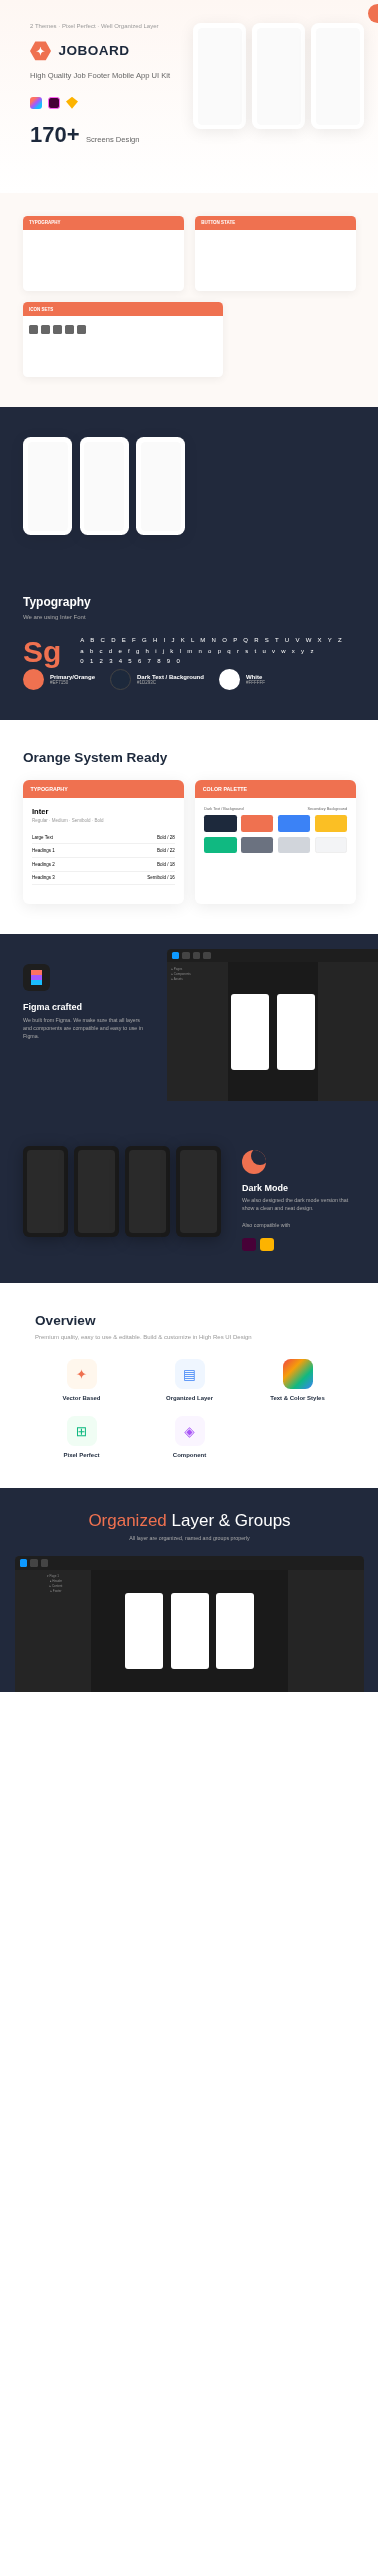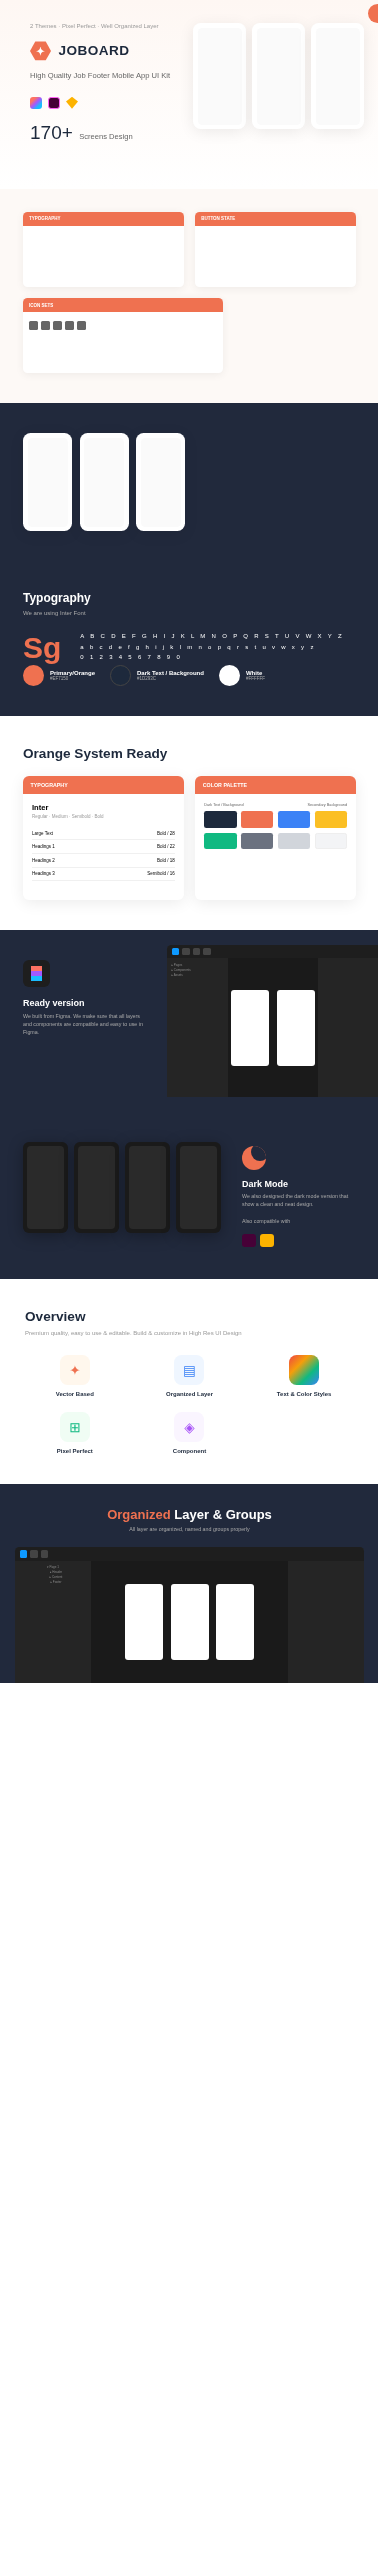--- a/index.html
+++ b/index.html
@@ -9,21 +9,21 @@
 .tagline{font-size:6px;color:#999;margin-bottom:11.4px}
 .logo-row{display:flex;align-items:center;gap:7.6px;margin-bottom:9px}
 .logo-hex{width:21px;height:21px;background:#ef7150;clip-path:polygon(25% 5%,75% 5%,100% 50%,75% 95%,25% 95%,0% 50%);display:flex;align-items:center;justify-content:center;color:#fff;font-weight:700;font-size:10.6px}
 .logo-text{font-size:13.6px;font-weight:800;color:#1d293c;letter-spacing:0.4px}
 .hero-sub{font-size:7.6px;color:#666;line-height:1.5;margin-bottom:15px}
 .tool-icons{display:flex;gap:6px;margin-bottom:13.6px}
 .tool-icon{width:12px;height:12px;border-radius:3px}
 .figma-icon{background:linear-gradient(135deg,#ff7262 25%,#a259ff 50%,#1abcfe 75%)}
 .xd-icon{background:#470137;border:0.8px solid #ff61f6}
 .sketch-icon{background:#fdb300;clip-path:polygon(50% 0,100% 40%,50% 100%,0 40%)}
-.stat{font-size:19px;font-weight:400;color:#1d293c}
+.stat{font-size:22px;font-weight:700;color:#1d293c}
 .stat-label{font-size:7.6px;color:#666;margin-left:3px;font-weight:500}
 .phones{position:absolute;right:15px;top:23px;display:flex;gap:6px}
 .phone{width:53px;height:106px;background:#fff;border-radius:7.6px;box-shadow:0 3px 15px rgba(0,0,0,0.08);padding:4.5px}
 .phone-content{width:100%;height:100%;background:#fafafa;border-radius:4.5px}
 .circle-accent{position:absolute;width:30px;height:30px;border-radius:50%;background:#ef7150;opacity:0.15}
 .hero .circle-accent{right:-7.6px;top:3.8px;width:19px;height:19px;opacity:1;background:#ef7150}
 .style-section{padding:15px 23px 30px;background:#fdf9f6;position:relative}
 .style-cards{display:flex;gap:11.4px;margin-top:7.6px}
 .style-card{flex:1;background:#fff;border-radius:4.5px;box-shadow:0 1.5px 9px rgba(0,0,0,0.06);overflow:hidden}
 .style-header{background:#ef7150;padding:4.5px 6px;color:#fff;font-size:4.5px;font-weight:600}
@@ -73,29 +73,29 @@
 .figma-artboard{width:38px;height:76px;background:#fff;border-radius:3px}
 .dark-section{background:#21293c;padding:30px 23px;color:#fff;position:relative}
 .dark-phones{display:flex;gap:6px}
 .dark-phone{width:45px;height:91px;background:#1a1a1a;border-radius:6px;box-shadow:0 3px 15px rgba(0,0,0,0.3);padding:3.8px}
 .dark-phone-inner{width:100%;height:100%;background:#2a2a2a;border-radius:3.8px}
 .dark-info{position:absolute;right:23px;top:34px;width:114px}
 .moon-icon{width:24px;height:24px;background:#ef7150;border-radius:50%;margin-bottom:9px;position:relative;overflow:hidden}
 .moon-icon::after{content:'';position:absolute;width:18px;height:18px;background:#21293c;border-radius:50%;top:-3px;right:-3px}
 .compat-row{display:flex;gap:4.5px;margin-top:7.6px}
 .compat-icon{width:13.6px;height:13.6px;border-radius:3px}
-.overview-section{padding:30px 25px;background:#fff}
+.overview-section{padding:30px 35px;background:#fff}
 .ov-title{font-size:13.6px;font-weight:800;color:#1d293c;margin-bottom:6px}
 .ov-sub{font-size:6px;color:#999;margin-bottom:19px}
 .ov-grid{display:grid;grid-template-columns:repeat(3,1fr);gap:15px}
 .ov-item{display:flex;flex-direction:column;align-items:center;gap:6px}
 .ov-icon{width:30px;height:30px;border-radius:7.6px;display:flex;align-items:center;justify-content:center;font-size:13.6px}
 .ov-label{font-size:6px;font-weight:600;color:#1d293c}
 .org-section{background:#21293c;padding:23px 15px 0;color:#fff;text-align:center}
-.org-title{font-size:13px;font-weight:700;margin-bottom:4.5px}
+.org-title{font-size:17px;font-weight:400;margin-bottom:4.5px}
 .org-title span{color:#ef7150}
 .org-sub{font-size:5.3px;color:#aaa;margin-bottom:15px}
 .org-screenshot{width:100%;height:136px;background:#2c2c2c;border-radius:4.5px 4.5px 0 0;overflow:hidden}
 </style>
 </head>
 <body>
 
 <div class="section hero">
   <div class="circle-accent"></div>
   <div class="tagline">2 Themes · Pixel Perfect · Well Organized Layer</div>
@@ -249,21 +249,21 @@
       </div>
     </div>
   </div>
 </div>
 
 <div class="section figma-section" style="min-height:182px">
   <div class="figma-info">
     <div class="figma-badge">
         <div class="figma-logo"></div>
       </div>
-    <div class="xd-title">Ready version</div>
+    <div class="xd-title">Figma crafted</div>
     <div class="xd-desc">We built from Figma. We make sure that all layers and components are compatible and easy to use in Figma.</div>
   </div>
   <div class="figma-screenshot">
     <div class="figma-toolbar">
       <div class="figma-tool" style="background:#0d99ff"></div>
       <div class="figma-tool"></div>
       <div class="figma-tool"></div>
       <div class="figma-tool"></div>
     </div>
     <div class="figma-canvas">

